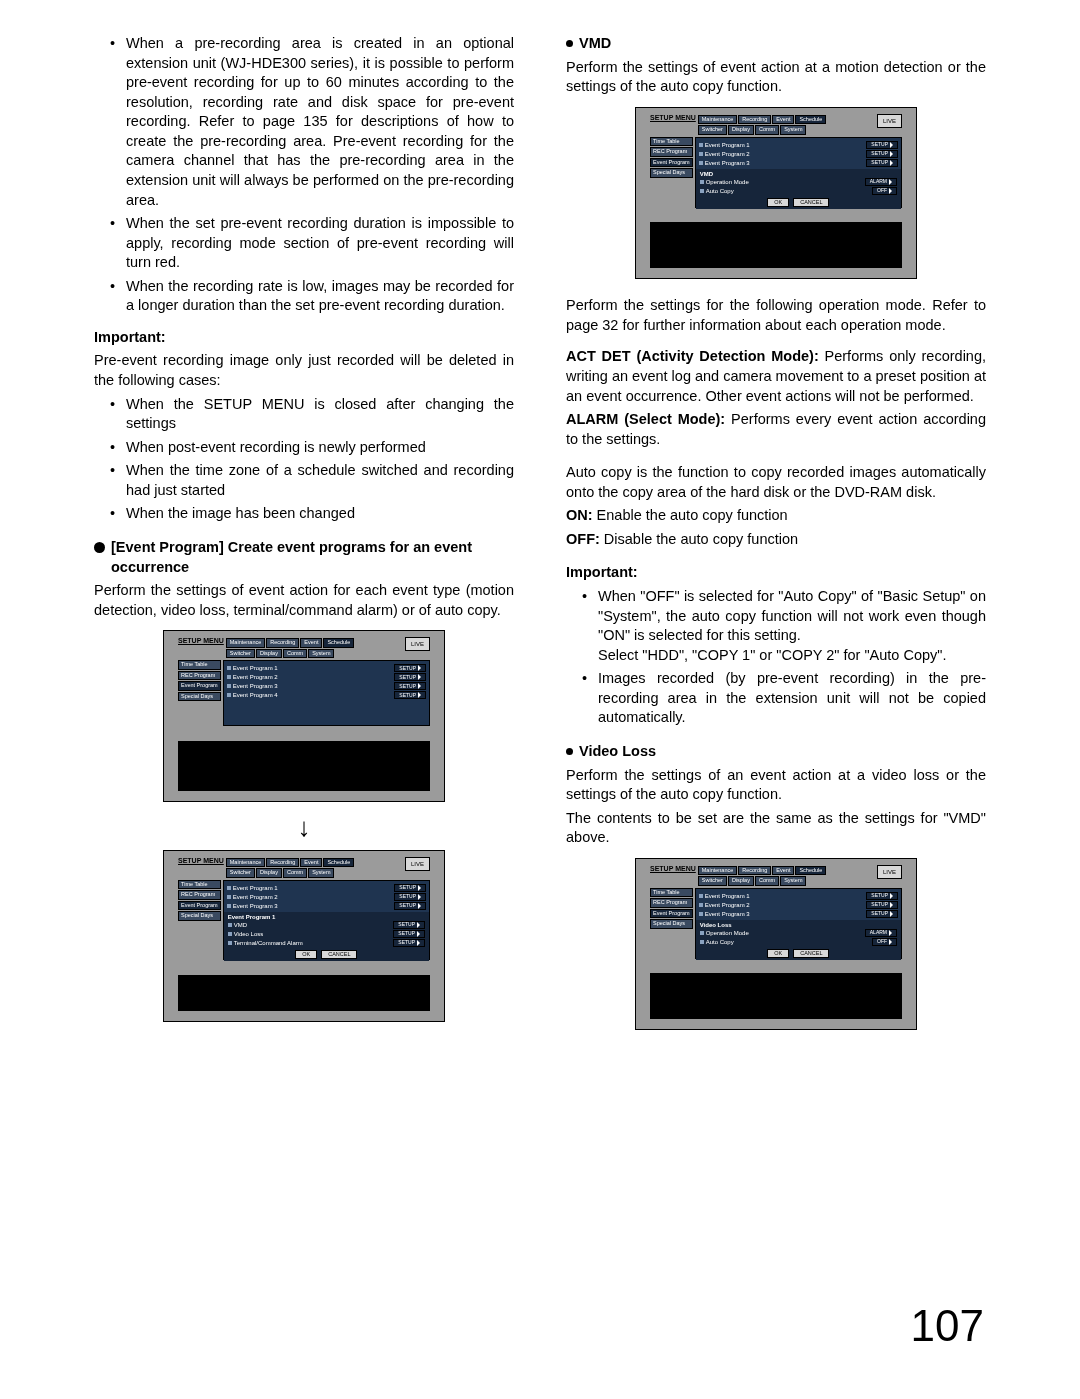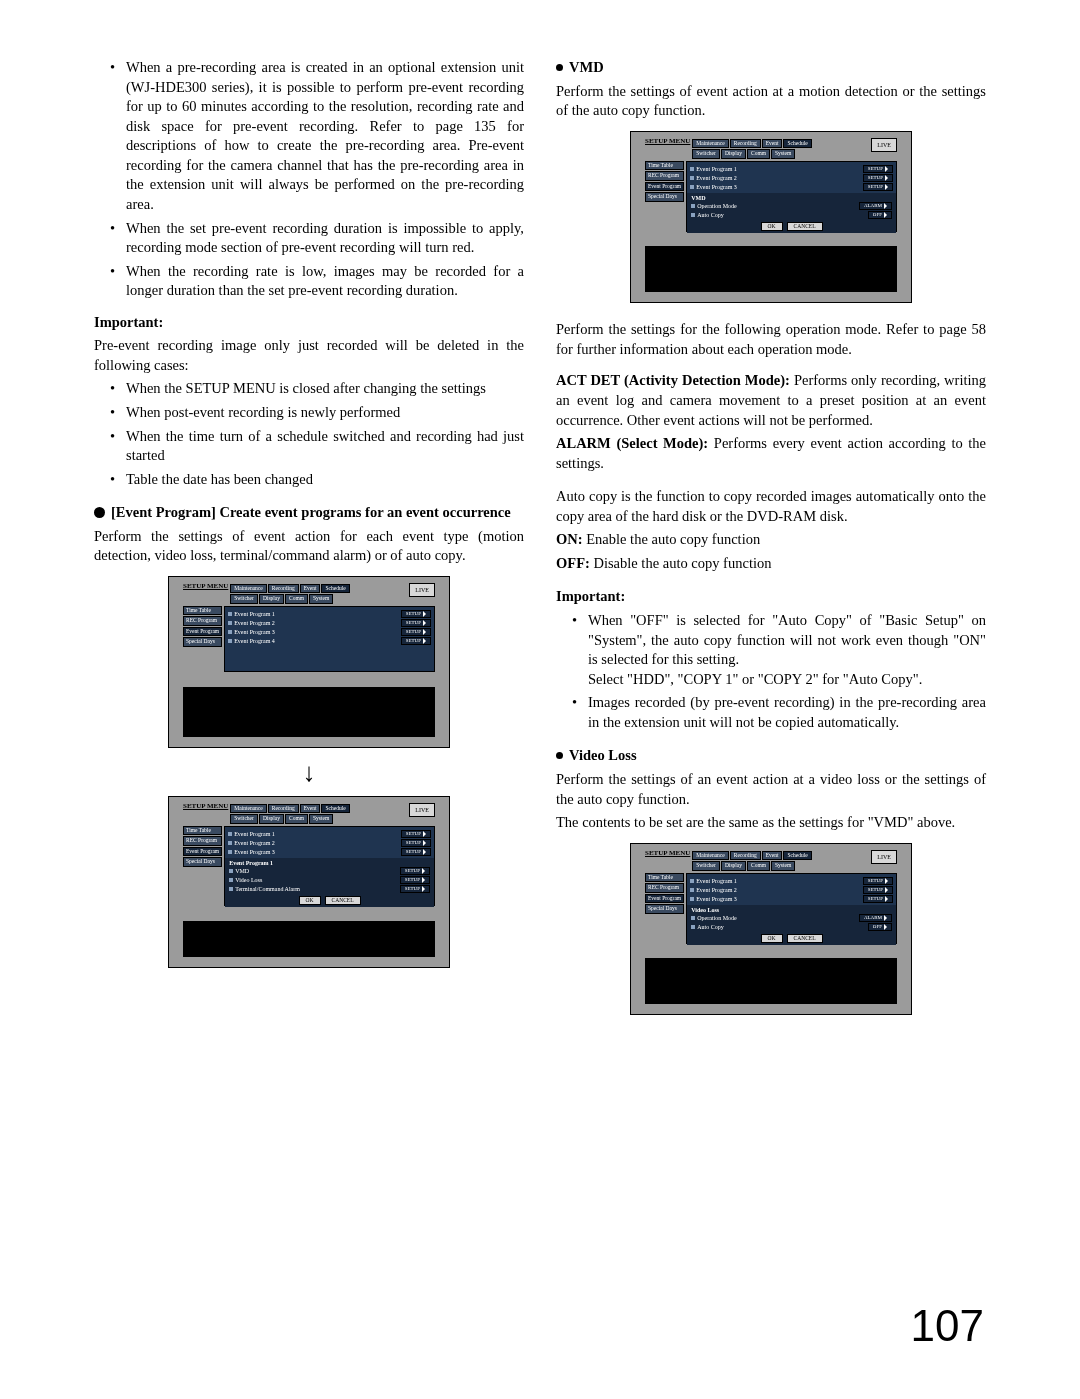--- a/index.html
+++ b/index.html
@@ -9,23 +9,22 @@
     height: 1399px;
     background: #fff;
     font-family: Arial, Helvetica, sans-serif;
     color: #000;
     font-size: 14.5px;
     line-height: 1.35;
     position: relative;
   }
   .page {
     display: flex;
-    padding: 58px 94px 0 94px;
-    gap: 32px;
-    font-family: Liberation Serif, serif;
+    padding: 34px 94px 0 94px;
+    gap: 52px;
   }
   .col { flex: 1 1 0; min-width: 0; }
   .col p { margin: 0 0 4px 0; text-align: justify; }
   ul.bullets { list-style: none; margin: 0 0 8px 0; padding: 0; }
   ul.bullets > li { position: relative; padding-left: 18px; text-align: justify; margin-bottom: 4px; }
   ul.bullets > li::before { content: "•"; position: absolute; left: 2px; top: 0; }
   ul.bullets.indent > li { padding-left: 32px; }
   ul.bullets.indent > li::before { left: 16px; }
   .bold { font-weight: bold; }
   .sec-title { font-weight: bold; margin: 14px 0 4px 0; display: flex; align-items: flex-start; }
@@ -75,22 +74,22 @@
       <li>When a pre-recording area is created in an optional extension unit (WJ-HDE300 series), it is possible to perform pre-event recording for up to 60 minutes according to the resolution, recording rate and disk space for pre-event recording. Refer to page 135 for descriptions of how to create the pre-recording area. Pre-event recording for the camera channel that has the pre-recording area in the extension unit will always be performed on the pre-recording area.</li>
       <li>When the set pre-event recording duration is impossible to apply, recording mode section of pre-event recording will turn red.</li>
       <li>When the recording rate is low, images may be recorded for a longer duration than the set pre-event recording duration.</li>
     </ul>
 
     <p style="margin-top:12px"><span class="bold">Important:</span></p>
     <p>Pre-event recording image only just recorded will be deleted in the following cases:</p>
     <ul class="bullets indent">
       <li>When the SETUP MENU is closed after changing the settings</li>
       <li>When post-event recording is newly performed</li>
-      <li>When the time turn of a schedule switched and recording had just started</li>
-      <li>Table the date has been changed</li>
+      <li>When the time zone of a schedule switched and recording had just started</li>
+      <li>When the image has been changed</li>
     </ul>
 
     <div class="sec-title">
       <span class="dot"></span>
       <span class="txt">[Event Program] Create event programs for an event occurrence</span>
     </div>
     <p>Perform the settings of event action for each event type (motion detection, video loss, terminal/command alarm) or of auto copy.</p>
 
     <div class="screenshot-wrap">
       <div class="fig">
@@ -368,21 +367,21 @@
                     <span class="ok">OK</span>
                     <span class="ok">CANCEL</span>
                   </div>
               </div>
             </div>
           </div>
         </div>
       </div>
     </div>
 
-    <p>Perform the settings for the following operation mode. Refer to page 58 for further information about each operation mode.</p>
+    <p>Perform the settings for the following operation mode. Refer to page 32 for further information about each operation mode.</p>
 
     <div style="height:8px"></div>
     <div class="def"><span class="term">ACT DET (Activity Detection Mode):</span><span> Performs only recording, writing an event log and camera movement to a preset position at an event occurrence. Other event actions will not be performed.</span></div>
     <div class="def"><span class="term">ALARM (Select Mode):</span><span> Performs every event action according to the settings.</span></div>
 
     <div style="height:10px"></div>
     <p>Auto copy is the function to copy recorded images automatically onto the copy area of the hard disk or the DVD-RAM disk.</p>
     <p><span class="bold">ON:</span><span> Enable the auto copy function</span></p>
     <p><span class="bold">OFF:</span><span> Disable the auto copy function</span></p>
 

